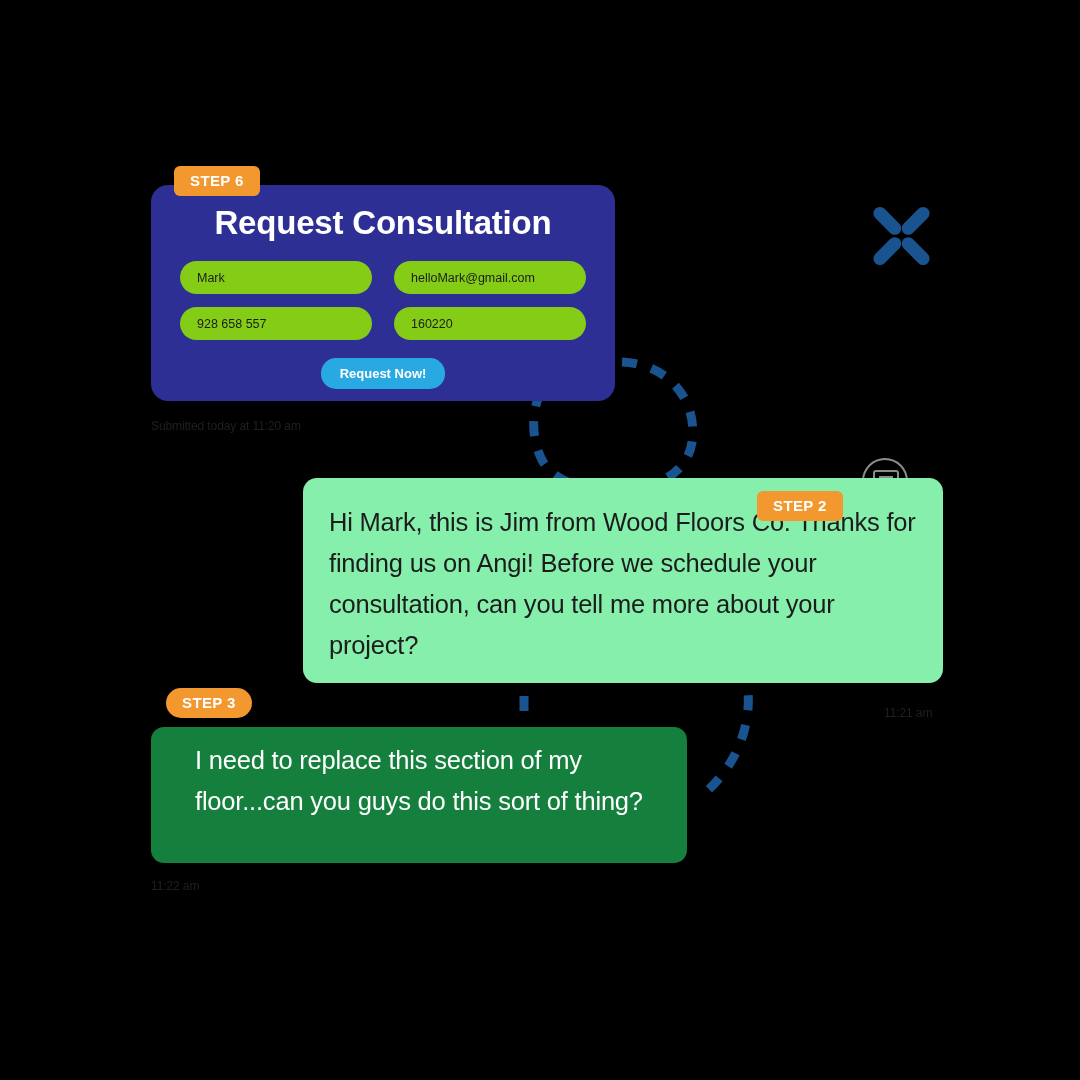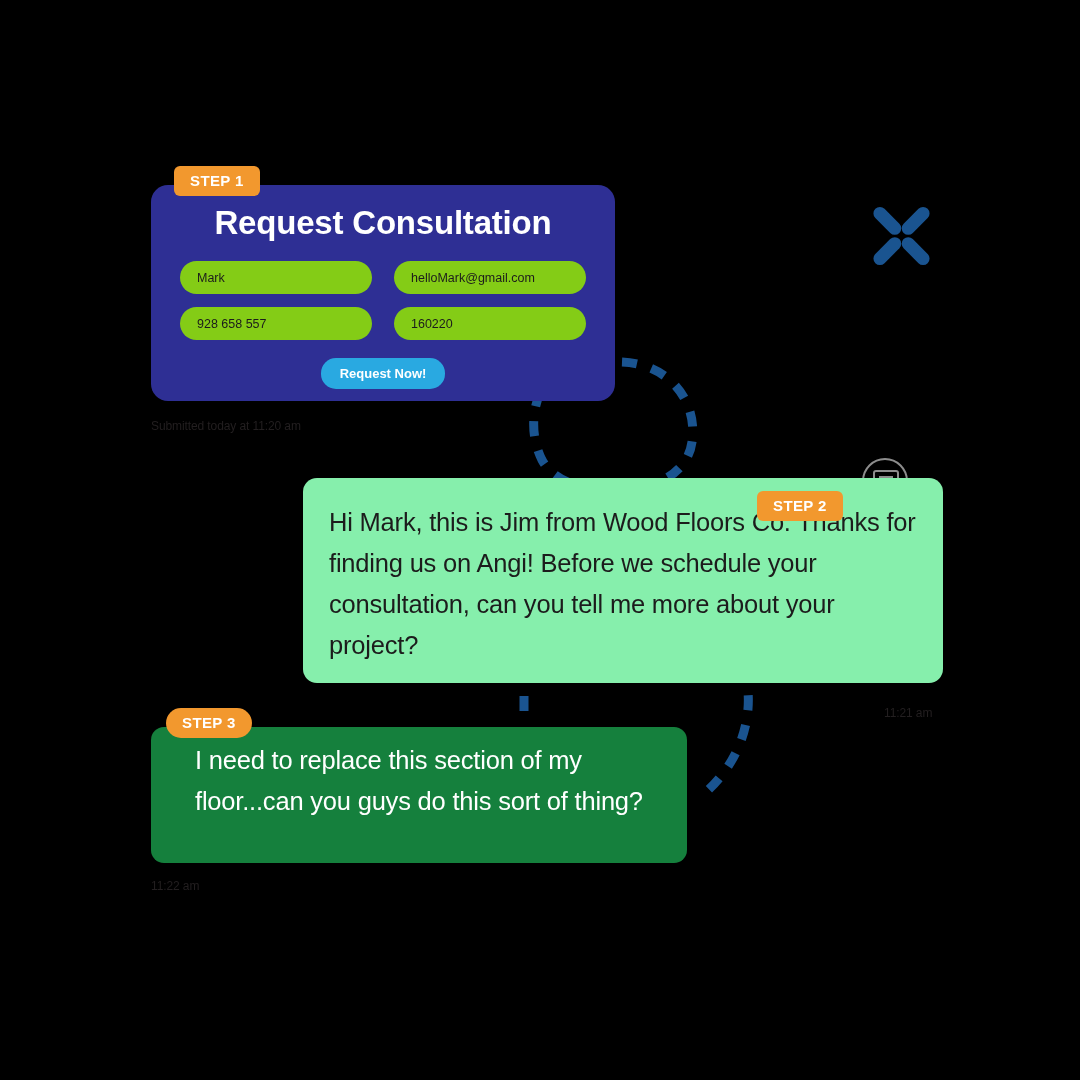--- a/index.html
+++ b/index.html
@@ -235,21 +235,21 @@
     <path class="dash-path" d="M 262,6 C 276,40 268,94 226,132"></path>
   </svg>
 
   <div class="chat-icon-circle">
     <div class="glyph">
       <div class="bar b1"></div>
       <div class="bar b2"></div>
     </div>
   </div>
 
-  <div class="step-badge" style="left:174px; top:166px;">STEP 1</div>
+  <div class="step-badge" style="left:174px; top:166px;">STEP 6</div>
 
   <div id="card-form">
     <div class="form-title">Request Consultation</div>
 
     <div class="field-grid">
       <div class="field" title="Name">Mark</div>
       <div class="field" title="Email">helloMark@gmail.com</div>
       <div class="field" title="Phone">928 658 557</div>
       <div class="field" title="Zip code">160220</div>
     </div>
@@ -262,21 +262,21 @@
   <div class="meta-text" id="submitted-meta">Submitted today at 11:20 am</div>
 
   <div class="step-badge" style="left:757px; top:491px;">STEP 2</div>
 
   <div id="card-inbound">
     <div class="msg">Hi Mark, this is Jim from Wood Floors Co. Thanks for finding us on Angi! Before we schedule your consultation, can you tell me more about your project?</div>
   </div>
 
   <div class="meta-text" id="time-1121">11:21 am</div>
 
-  <div class="step-badge" style="left:166px; top:708px;border-radius:15px;">STEP 3</div>
+  <div class="step-badge" style="left:166px; top:688px;border-radius:15px;">STEP 3</div>
 
   <div id="card-outbound">
     <div class="msg">I need to replace this section of my floor...can you guys do this sort of thing?</div>
   </div>
 
   <div class="meta-text" id="time-1122">11:22 am</div>
 
 </div>
 
 </body></html>

